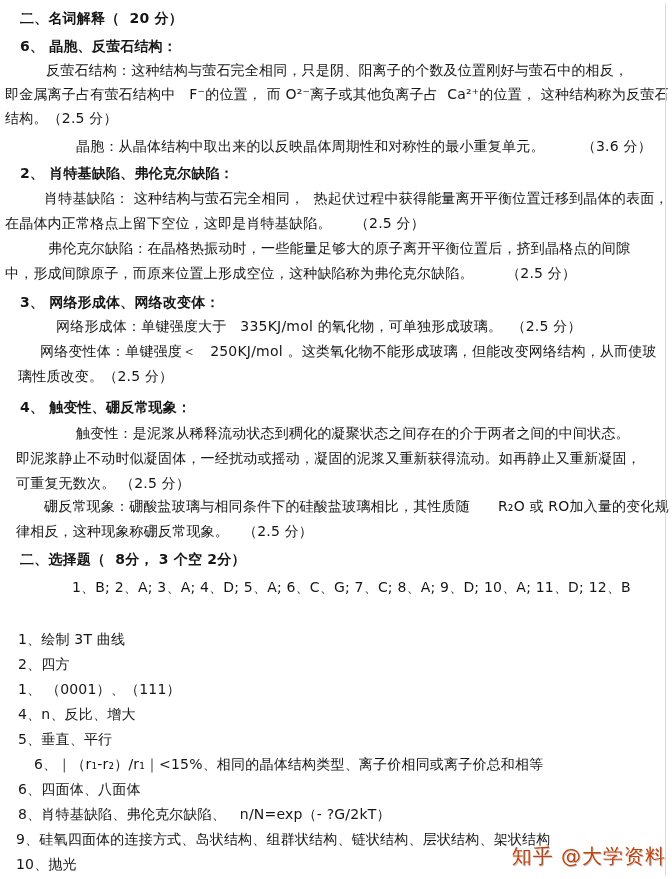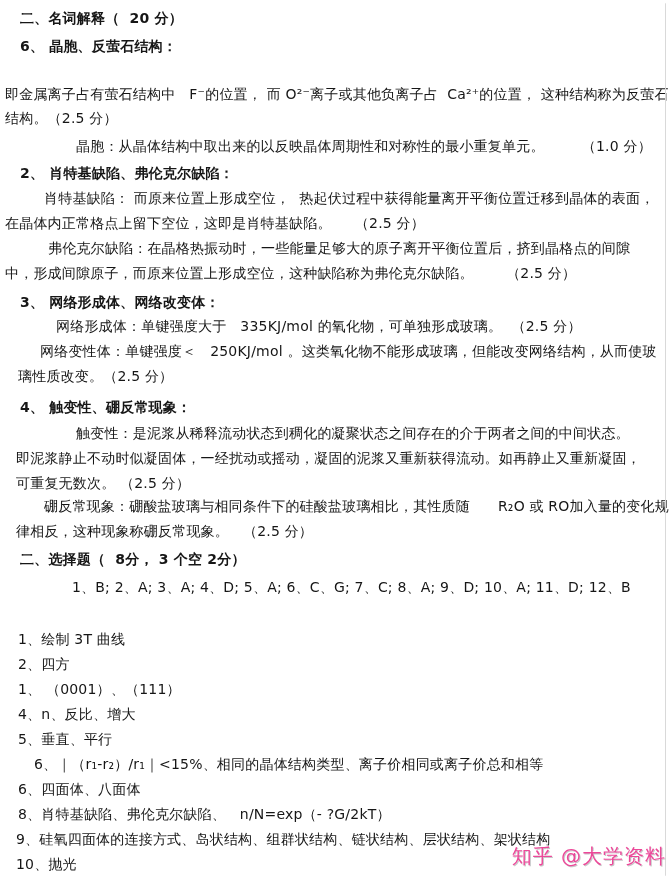--- a/index.html
+++ b/index.html
@@ -35,37 +35,38 @@
     width: 1px;
     height: 879px;
     background: #d9d9d9;
   }
   .watermark {
     position: absolute;
     top: 843px;
     right: 6px;
     font-size: 20px;
     letter-spacing: 1px;
-    color: #ec4899;
+    color: #c2410c;
     text-shadow: -1px -1px 0 rgba(255,255,255,0.9), 1px 1px 0 rgba(130,132,135,0.45);
     white-space: pre;
   }
 </style>
 </head>
 <body>
 
 <div class="page">
 
   <div class="line heading" style="top:10px;left:20px">二、名词解释（  20 分）</div>
   <div class="line heading" style="top:38px;left:20px">6、 晶胞、反萤石结构：</div>
+  <div class="line" style="top:62px;left:46px">反萤石结构：这种结构与萤石完全相同，只是阴、阳离子的个数及位置刚好与萤石中的相反，</div>
   <div class="line" style="top:86px;left:5px">即金属离子占有萤石结构中   F⁻的位置， 而 O²⁻离子或其他负离子占  Ca²⁺的位置， 这种结构称为反萤石</div>
   <div class="line" style="top:110px;left:5px">结构。（2.5 分）</div>
-  <div class="line" style="top:138px;left:76px">晶胞：从晶体结构中取出来的以反映晶体周期性和对称性的最小重复单元。        （1.0 分）</div>
+  <div class="line" style="top:138px;left:76px">晶胞：从晶体结构中取出来的以反映晶体周期性和对称性的最小重复单元。        （3.6 分）</div>
   <div class="line heading" style="top:165px;left:20px">2、 肖特基缺陷、弗伦克尔缺陷：</div>
-  <div class="line" style="top:190px;left:44px">肖特基缺陷： 而原来位置上形成空位，  热起伏过程中获得能量离开平衡位置迁移到晶体的表面，</div>
+  <div class="line" style="top:190px;left:44px">肖特基缺陷： 这种结构与萤石完全相同，  热起伏过程中获得能量离开平衡位置迁移到晶体的表面，</div>
   <div class="line" style="top:215px;left:5px">在晶体内正常格点上留下空位，这即是肖特基缺陷。     （2.5 分）</div>
   <div class="line" style="top:240px;left:48px">弗伦克尔缺陷：在晶格热振动时，一些能量足够大的原子离开平衡位置后，挤到晶格点的间隙</div>
   <div class="line" style="top:265px;left:5px">中，形成间隙原子，而原来位置上形成空位，这种缺陷称为弗伦克尔缺陷。       （2.5 分）</div>
   <div class="line heading" style="top:294px;left:20px">3、 网络形成体、网络改变体：</div>
   <div class="line" style="top:318px;left:56px">网络形成体：单键强度大于   335KJ/mol 的氧化物，可单独形成玻璃。  （2.5 分）</div>
   <div class="line" style="top:343px;left:40px">网络变性体：单键强度＜   250KJ/mol 。这类氧化物不能形成玻璃，但能改变网络结构，从而使玻</div>
   <div class="line" style="top:368px;left:18px">璃性质改变。（2.5 分）</div>
   <div class="line heading" style="top:399px;left:20px">4、 触变性、硼反常现象：</div>
   <div class="line" style="top:450px;left:16px">即泥浆静止不动时似凝固体，一经扰动或摇动，凝固的泥浆又重新获得流动。如再静止又重新凝固，</div>
   <div class="line" style="top:425px;left:76px">触变性：是泥浆从稀释流动状态到稠化的凝聚状态之间存在的介于两者之间的中间状态。</div>

